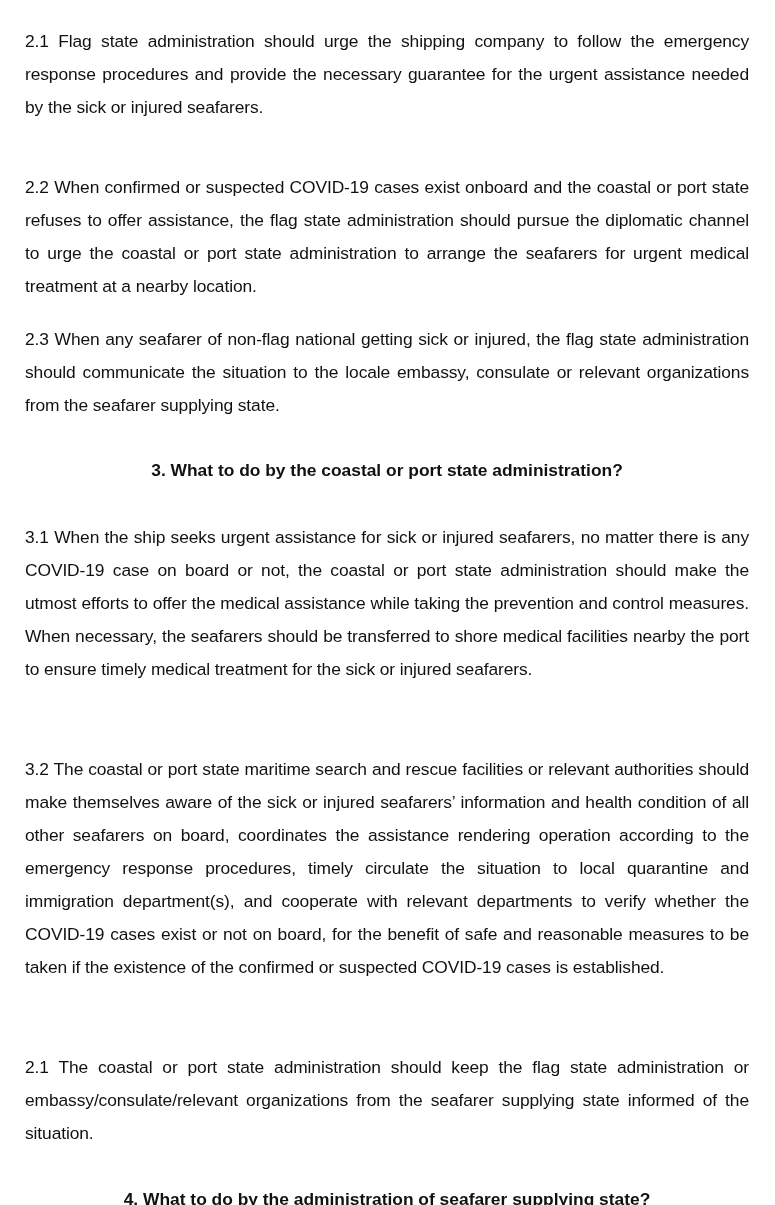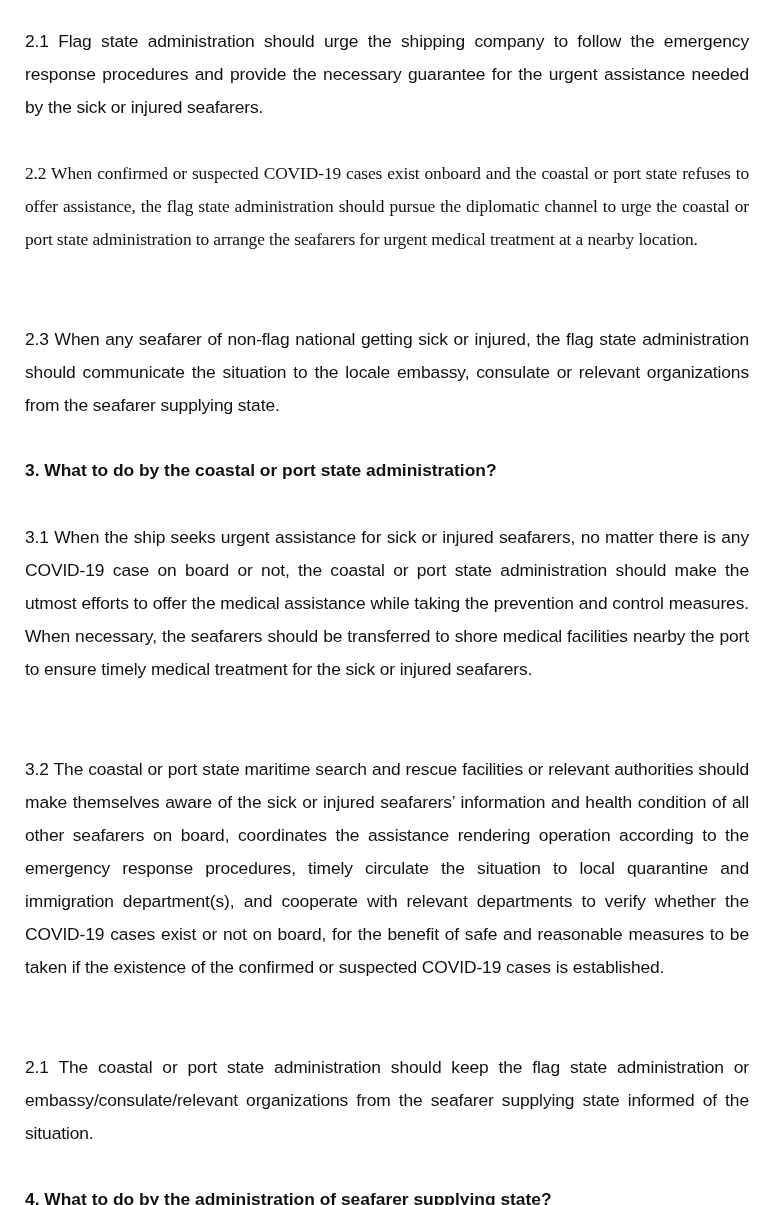--- a/index.html
+++ b/index.html
@@ -12,27 +12,28 @@
   .para {
     position: absolute; left: 25px; width: 724px;
     font-size: 17.4px; line-height: 33px;
     text-align: justify; letter-spacing: -0.1px;
     margin: 0;
   }
   .heading {
     position: absolute; left: 25px; width: 724px;
     font-size: 17.4px; line-height: 33px; font-weight: bold;
     margin: 0;
+    text-align: center;
   }
 </style>
 </head>
 <body>
 
 <div class="page">
   <p class="para" style="top:6px;">2.1 Flag state administration should urge the shipping company to follow the emergency response procedures and provide the necessary guarantee for the urgent assistance needed by the sick or injured seafarers.</p>
-  <p class="para" style="top:138px;font-family:Liberation Serif, serif;">2.2 When confirmed or suspected COVID-19 cases exist onboard and the coastal or port state refuses to offer assistance, the flag state administration should pursue the diplomatic channel to urge the coastal or port state administration to arrange the seafarers for urgent medical treatment at a nearby location.</p>
+  <p class="para" style="top:152px;">2.2 When confirmed or suspected COVID-19 cases exist onboard and the coastal or port state refuses to offer assistance, the flag state administration should pursue the diplomatic channel to urge the coastal or port state administration to arrange the seafarers for urgent medical treatment at a nearby location.</p>
   <p class="para" style="top:304px;">2.3 When any seafarer of non-flag national getting sick or injured, the flag state administration should communicate the situation to the locale embassy, consulate or relevant organizations from the seafarer supplying state.</p>
   <h3 class="heading" style="top:435px;">3. What to do by the coastal or port state administration?</h3>
   <p class="para" style="top:502px;">3.1 When the ship seeks urgent assistance for sick or injured seafarers, no matter there is any COVID-19 case on board or not, the coastal or port state administration should make the utmost efforts to offer the medical assistance while taking the prevention and control measures. When necessary, the seafarers should be transferred to shore medical facilities nearby the port to ensure timely medical treatment for the sick or injured seafarers.</p>
   <p class="para" style="top:734px;">3.2 The coastal or port state maritime search and rescue facilities or relevant authorities should make themselves aware of the sick or injured seafarers’ information and health condition of all other seafarers on board, coordinates the assistance rendering operation according to the emergency response procedures, timely circulate the situation to local quarantine and immigration department(s), and cooperate with relevant departments to verify whether the COVID-19 cases exist or not on board, for the benefit of safe and reasonable measures to be taken if the existence of the confirmed or suspected COVID-19 cases is established.</p>
   <p class="para" style="top:1032px;">2.1 The coastal or port state administration should keep the flag state administration or embassy/consulate/relevant organizations from the seafarer supplying state informed of the situation.</p>
   <h3 class="heading" style="top:1164px;">4. What to do by the administration of seafarer supplying state?</h3>
 </div>
 
 </body></html>

